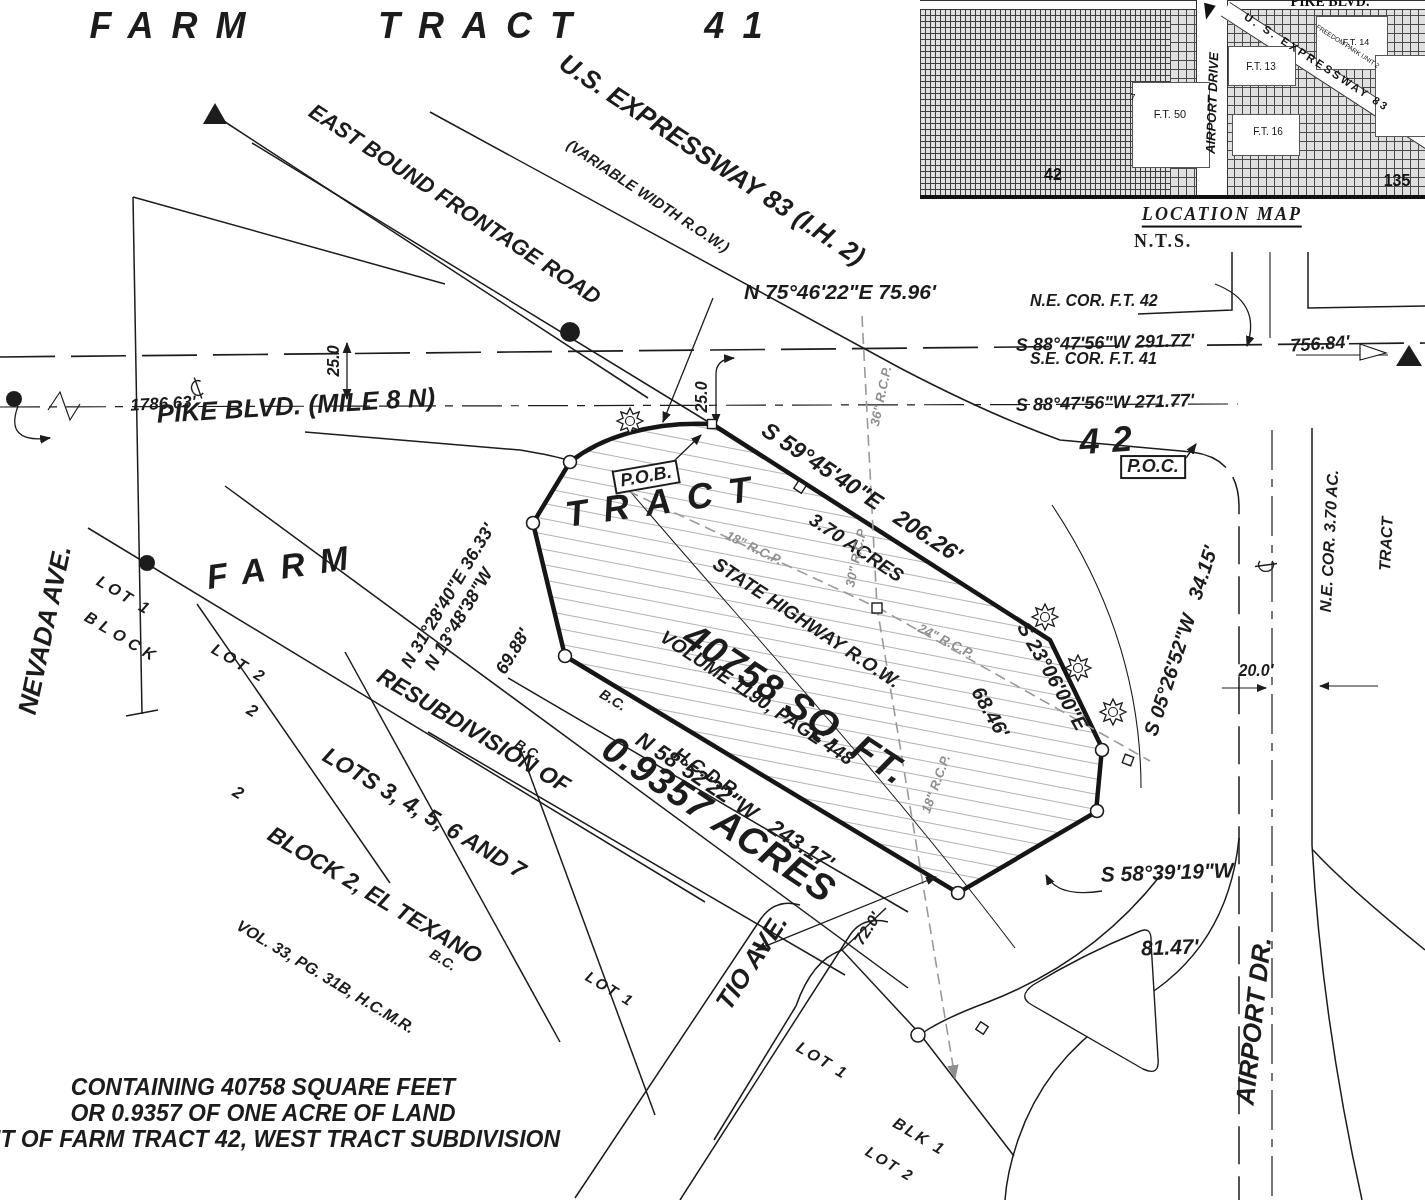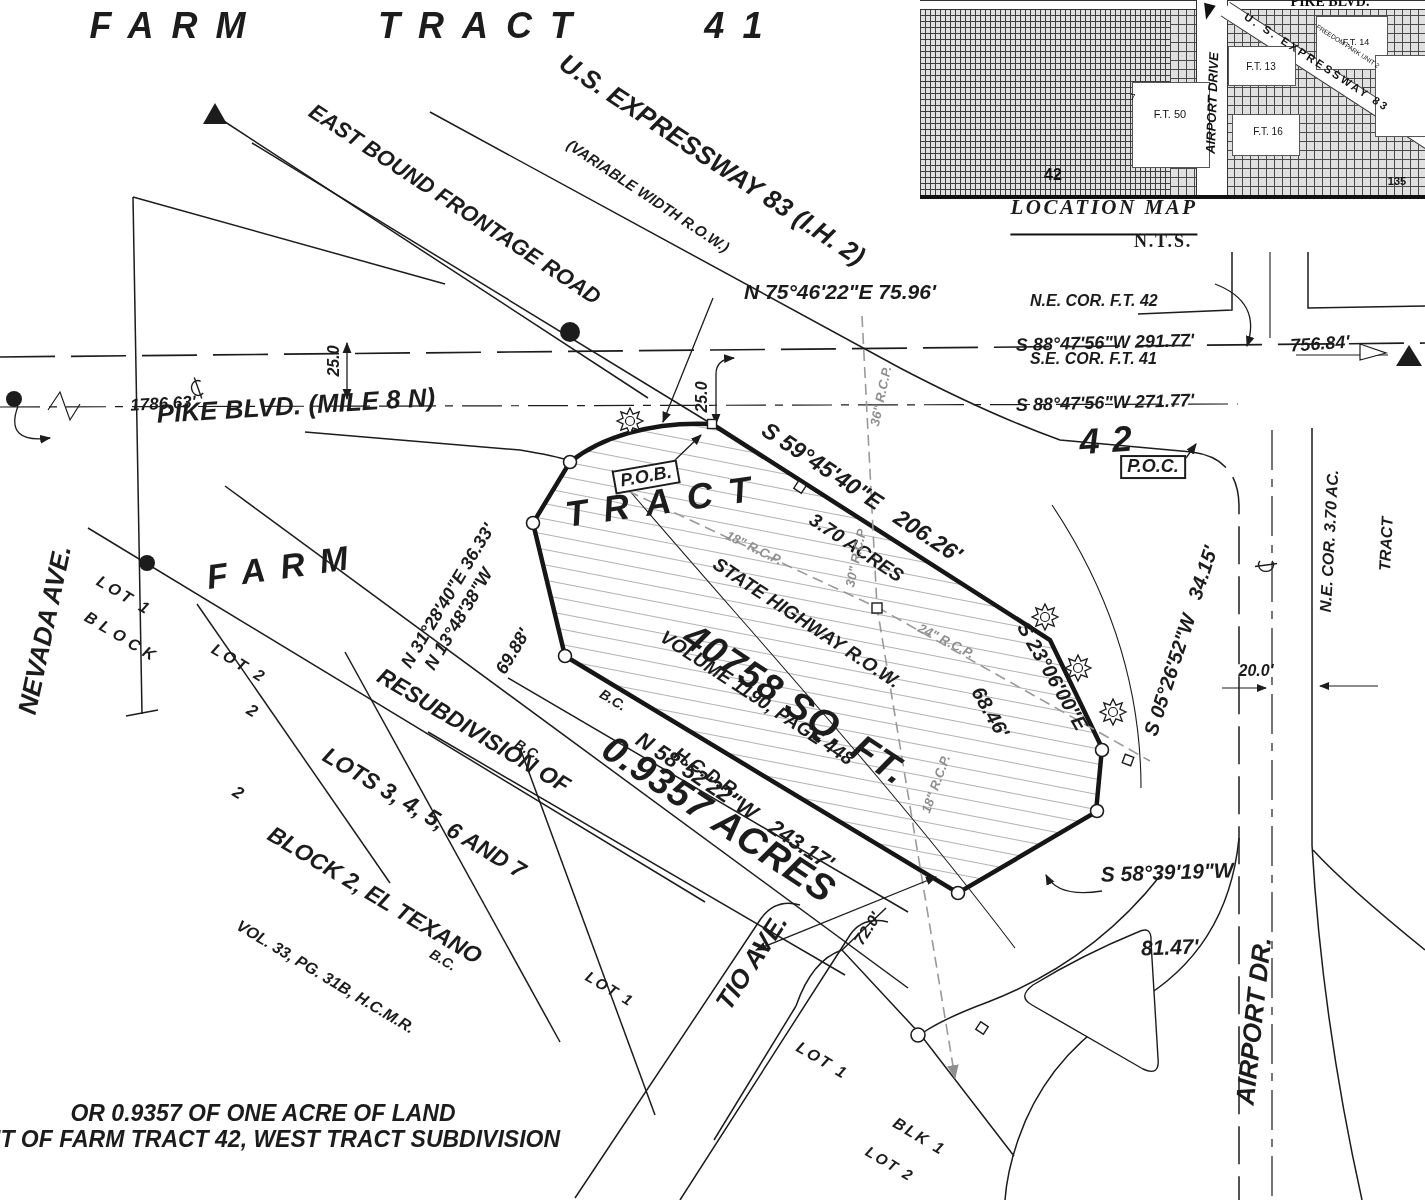--- a/index.html
+++ b/index.html
@@ -243,20 +243,21 @@
 <div class="lb" style="left:890px;top:1164px;font-size:15px;font-weight:600;letter-spacing:.15em;transform:translate(-50%,-50%) rotate(31deg)">LOT 2</div>
 
 <div class="lb" style="left:1254px;top:1021px;font-size:26px;transform:translate(-50%,-50%) rotate(-84deg)">AIRPORT DR.</div>
 
 <div class="lb grey" style="left:881px;top:396px;font-size:13px;transform:translate(-50%,-50%) rotate(-78deg)">36" R.C.P.</div>
 <div class="lb grey" style="left:856px;top:558px;font-size:13px;transform:translate(-50%,-50%) rotate(-78deg)">30" R.C.P</div>
 <div class="lb grey" style="left:946px;top:641px;font-size:13px;transform:translate(-50%,-50%) rotate(27deg)">24" R.C.P.</div>
 <div class="lb grey" style="left:754px;top:548px;font-size:13px;transform:translate(-50%,-50%) rotate(26deg)">18" R.C.P.</div>
 <div class="lb grey" style="left:936px;top:784px;font-size:13px;transform:translate(-50%,-50%) rotate(-70deg)">18" R.C.P.</div>
 
+<div class="lb" style="left:263px;top:1087px;font-size:23px;transform:translate(-50%,-50%)">CONTAINING 40758 SQUARE FEET</div>
 <div class="lb" style="left:263px;top:1113px;font-size:23px;transform:translate(-50%,-50%)">OR 0.9357 OF ONE ACRE OF LAND</div>
 <div class="lb" style="left:263px;top:1139px;font-size:23px;transform:translate(-50%,-50%)">OUT OF FARM TRACT 42, WEST TRACT SUBDIVISION</div>
 
 <div id="locmap">
   <div class="tex" style="left:0;top:0;width:250px;height:196px"></div>
   <div class="tex tex2" style="left:250px;top:0;width:255px;height:196px"></div>
   <div class="strip" style="left:0;top:0;width:505px;height:8px"></div>
   <div class="strip" style="left:276px;top:0;width:30px;height:196px;border:none;border-left:1.5px solid #333;border-right:1.5px solid #333"></div>
   <div class="strip" style="left:310px;top:2px;width:250px;height:15px;transform:rotate(33deg);transform-origin:0 0"></div>
   <div class="white" style="left:212px;top:82px;width:76px;height:84px"></div>
@@ -268,21 +269,21 @@
 
   <div class="mlb serif" style="left:410px;top:2px;font-size:14px;transform:translate(-50%,-50%)">PIKE BLVD.</div>
   <div class="mlb" style="left:397px;top:62px;font-size:11px;letter-spacing:.25em;transform:translate(-50%,-50%) rotate(33deg)">U. S. EXPRESSWAY 83</div>
   <div class="mlb" style="left:292px;top:103px;font-size:13px;font-style:italic;transform:translate(-50%,-50%) rotate(-88deg)">AIRPORT DRIVE</div>
   <div class="mlb" style="left:428px;top:46px;font-size:6.5px;font-weight:400;transform:translate(-50%,-50%) rotate(33deg)">FREEDOM PARK UNIT 2</div>
   <div class="mlb" style="left:250px;top:114px;font-size:11px;font-weight:400;transform:translate(-50%,-50%)">F.T. 50</div>
   <div class="mlb" style="left:341px;top:66px;font-size:10px;font-weight:400;transform:translate(-50%,-50%)">F.T. 13</div>
   <div class="mlb" style="left:348px;top:131px;font-size:10px;font-weight:400;transform:translate(-50%,-50%)">F.T. 16</div>
   <div class="mlb" style="left:436px;top:42px;font-size:9px;font-weight:400;transform:translate(-50%,-50%)">F.T. 14</div>
   <div class="mlb" style="left:133px;top:175px;font-size:16px;transform:translate(-50%,-50%)">42</div>
-  <div class="mlb" style="left:477px;top:181px;font-size:11px;transform:translate(-50%,-50%)">135</div>
+  <div class="mlb" style="left:477px;top:181px;font-size:16px;transform:translate(-50%,-50%)">135</div>
   <div class="mlb" style="left:213px;top:97px;font-size:9px;font-weight:400;transform:translate(-50%,-50%)">7</div>
 </div>
 <div id="map-underline"></div>
 
-<div class="lb serif" style="left:1104px;top:216px;font-size:21px;letter-spacing:.12em;border-bottom:2px solid #111;padding-bottom:15px;transform:translate(-50%,-50%)">LOCATION MAP</div>
+<div class="lb serif" style="left:1222px;top:216px;font-size:18px;letter-spacing:.12em;border-bottom:2px solid #111;padding-bottom:2px;transform:translate(-50%,-50%)">LOCATION MAP</div>
 <div class="lb serif" style="left:1163px;top:241px;font-size:18px;letter-spacing:.1em;font-style:normal;transform:translate(-50%,-50%)">N.T.S.</div>
 
 </div>
 
 </body></html>

